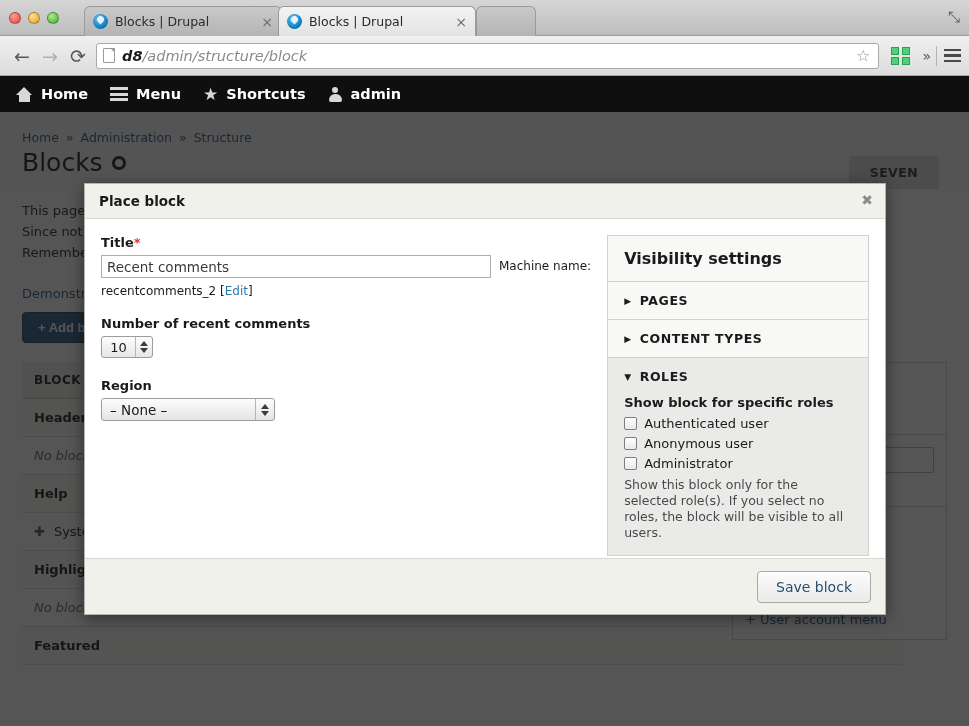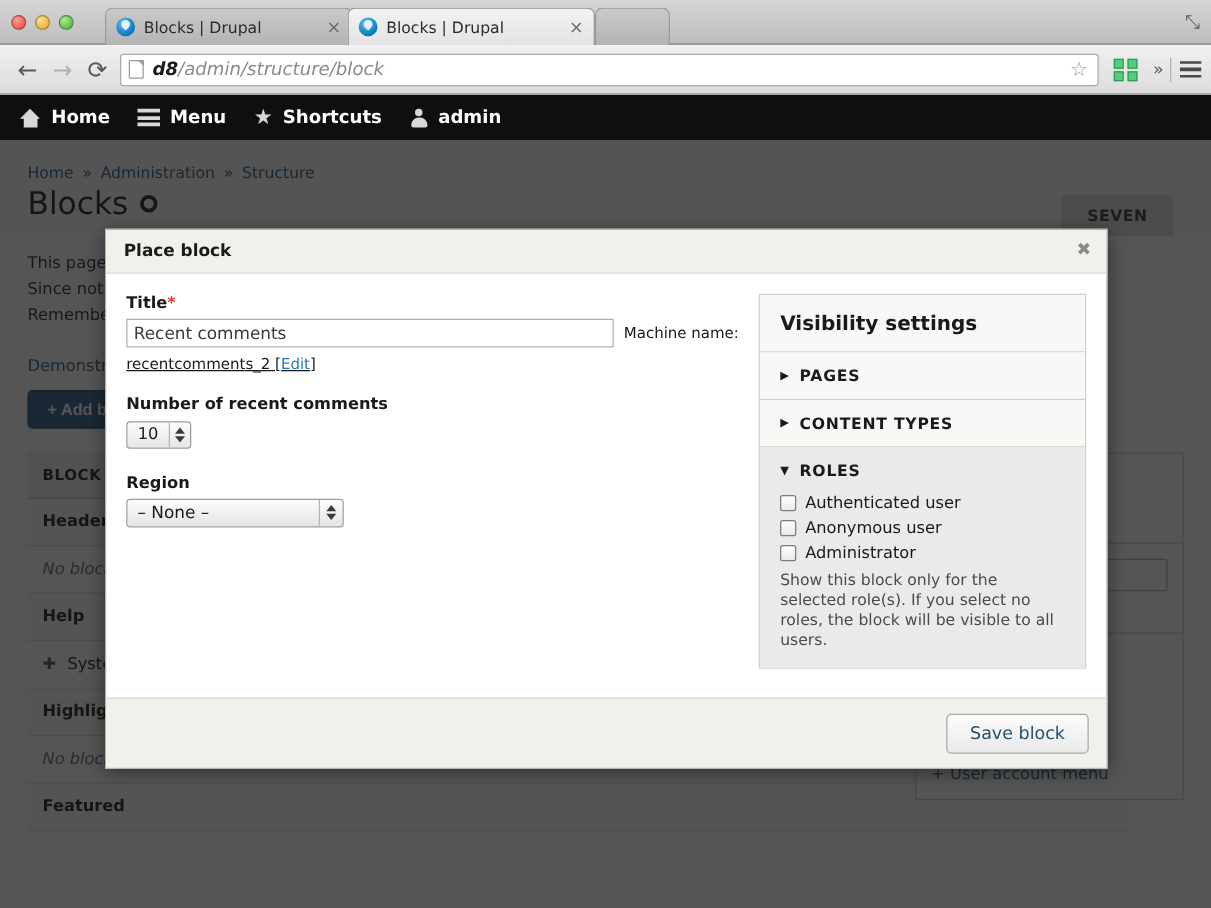--- a/index.html
+++ b/index.html
@@ -247,21 +247,21 @@
     font-size: 13px; font-weight: 700; color: #1a1a1a; margin-bottom: 5px;
   }
   .req { color: #e32; font-weight: 700; }
   .title-row { display: flex; align-items: flex-start; gap: 8px; }
   .title-input {
     width: 390px; height: 23px; border: 1px solid #b0b0aa;
     font-size: 13.5px; padding: 2px 5px; color: #3a3a3a;
     font-family: "DejaVu Sans", "Liberation Sans", sans-serif; background: #fff;
   }
   .machine-label { font-size: 12px; color: #1a1a1a; padding-top: 4px; white-space: nowrap; }
-  .machine-val { font-size: 12px; color: #1a1a1a; margin-top: 6px; text-decoration: underline; }
+  .machine-val { font-size: 12px; color: #1a1a1a; margin-top: 6px; }
   .machine-val a { color: #2a7ab0; text-decoration: none; }
 
   .check-row { display: flex; align-items: center; gap: 6px; margin-top: 15px; }
   .cbox {
     width: 13px; height: 13px; border: 1px solid #7d7d7d; border-radius: 2px;
     background: linear-gradient(#fff, #e9e9e9); position: relative; flex: 0 0 13px;
   }
   .cbox.checked {
     background: linear-gradient(#bcd9f5, #8fbde8); border-color: #4a7fb5;
   }
@@ -541,20 +541,21 @@
               <span>CONTENT TYPES</span>
             </div>
           </div>
 
           <div class="vis-sec open">
             <div class="vis-sec-head">
               <span class="tri">▼</span>
               <span>ROLES</span>
             </div>
             <div class="vis-sec-body">
+              <div class="roles-lbl">Show block for specific roles</div>
 
               <div class="role-row">
                 <span class="cbox"></span>
                 <span class="role-lbl">Authenticated user</span>
               </div>
               <div class="role-row">
                 <span class="cbox"></span>
                 <span class="role-lbl">Anonymous user</span>
               </div>
               <div class="role-row">

